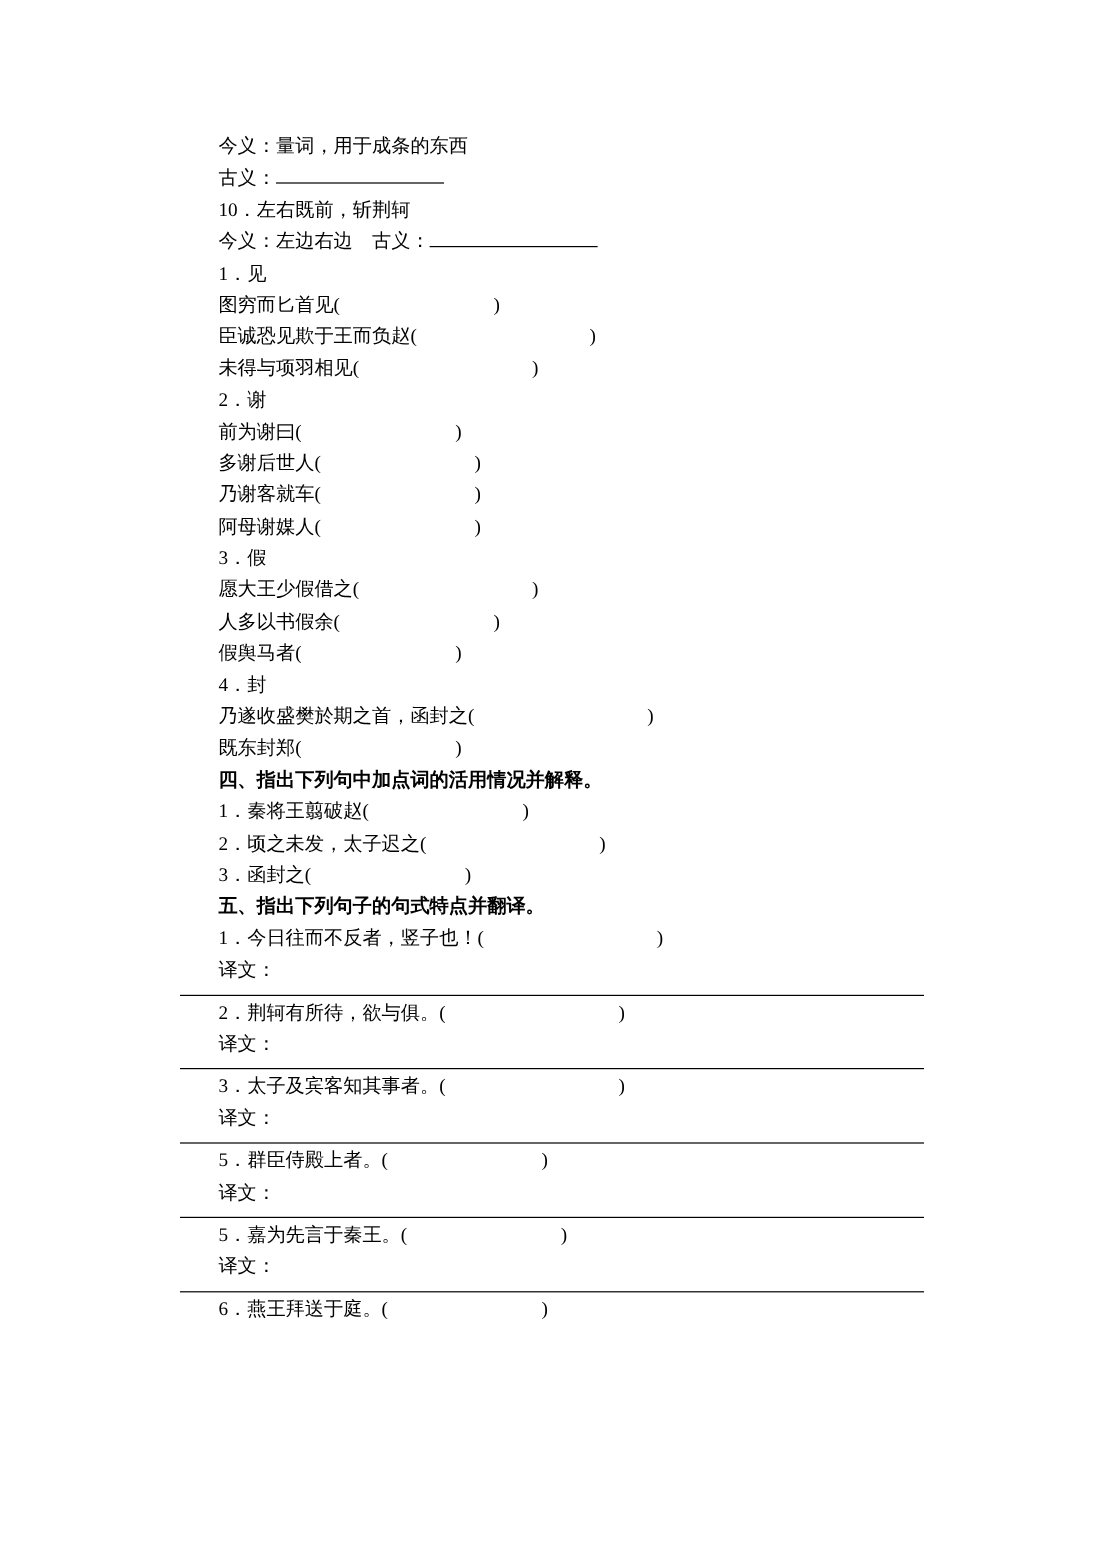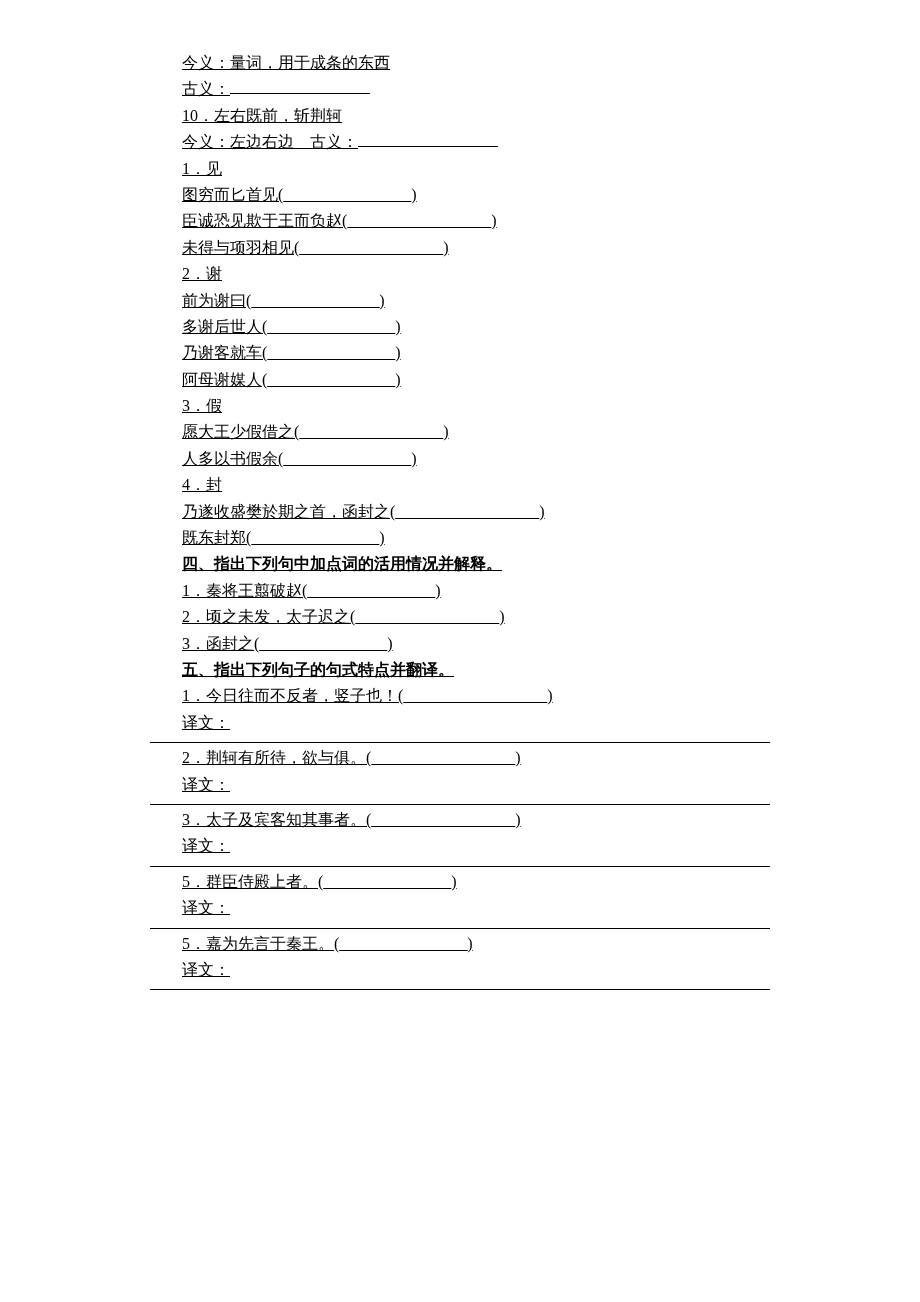--- a/index.html
+++ b/index.html
@@ -9,22 +9,21 @@
   }
   body {
     width: 920px;
     min-height: 1302px;
     font-family: "SimSun", "宋体", serif;
     font-size: 16px;
     color: #000000;
     line-height: 1.65;
   }
   .page {
-    padding: 50px 150px 40px 150px;
-    text-decoration: underline;
+    padding: 110px 150px 40px 150px;
   }
   .line {
     white-space: nowrap;
   }
   .bold {
     font-weight: bold;
   }
   .blank-short {
     display: inline-block;
     border-bottom: 1px solid #000;
@@ -63,20 +62,21 @@
 
   <div class="line indent"><span>2．谢</span></div>
   <div class="line indent spacer-paren"><span>前为谢曰(</span>　　　　　　　　<span>)</span></div>
   <div class="line indent spacer-paren"><span>多谢后世人(</span>　　　　　　　　<span>)</span></div>
   <div class="line indent spacer-paren"><span>乃谢客就车(</span>　　　　　　　　<span>)</span></div>
   <div class="line indent spacer-paren"><span>阿母谢媒人(</span>　　　　　　　　<span>)</span></div>
 
   <div class="line indent"><span>3．假</span></div>
   <div class="line indent spacer-paren"><span>愿大王少假借之(</span>　　　　　　　　　<span>)</span></div>
   <div class="line indent spacer-paren"><span>人多以书假余(</span>　　　　　　　　<span>)</span></div>
+  <div class="line indent spacer-paren"><span>假舆马者(</span>　　　　　　　　<span>)</span></div>
 
   <div class="line indent"><span>4．封</span></div>
   <div class="line indent spacer-paren"><span>乃遂收盛樊於期之首，函封之(</span>　　　　　　　　　<span>)</span></div>
   <div class="line indent spacer-paren"><span>既东封郑(</span>　　　　　　　　<span>)</span></div>
 
   <div class="line bold indent"><span>四、指出下列句中加点词的活用情况并解释。</span></div>
   <div class="line indent spacer-paren"><span>1．秦将王翦破赵(</span>　　　　　　　　<span>)</span></div>
   <div class="line indent spacer-paren"><span>2．顷之未发，太子迟之(</span>　　　　　　　　　<span>)</span></div>
   <div class="line indent spacer-paren"><span>3．函封之(</span>　　　　　　　　<span>)</span></div>
 
@@ -95,14 +95,15 @@
   <hr class="hr-line">
 
   <div class="line indent spacer-paren"><span>5．群臣侍殿上者。(</span>　　　　　　　　<span>)</span></div>
   <div class="line indent"><span>译文：</span></div>
   <hr class="hr-line">
 
   <div class="line indent spacer-paren"><span>5．嘉为先言于秦王。(</span>　　　　　　　　<span>)</span></div>
   <div class="line indent"><span>译文：</span></div>
   <hr class="hr-line">
 
+  <div class="line indent spacer-paren"><span>6．燕王拜送于庭。(</span>　　　　　　　　<span>)</span></div>
 
 </div>
 
 </body></html>

